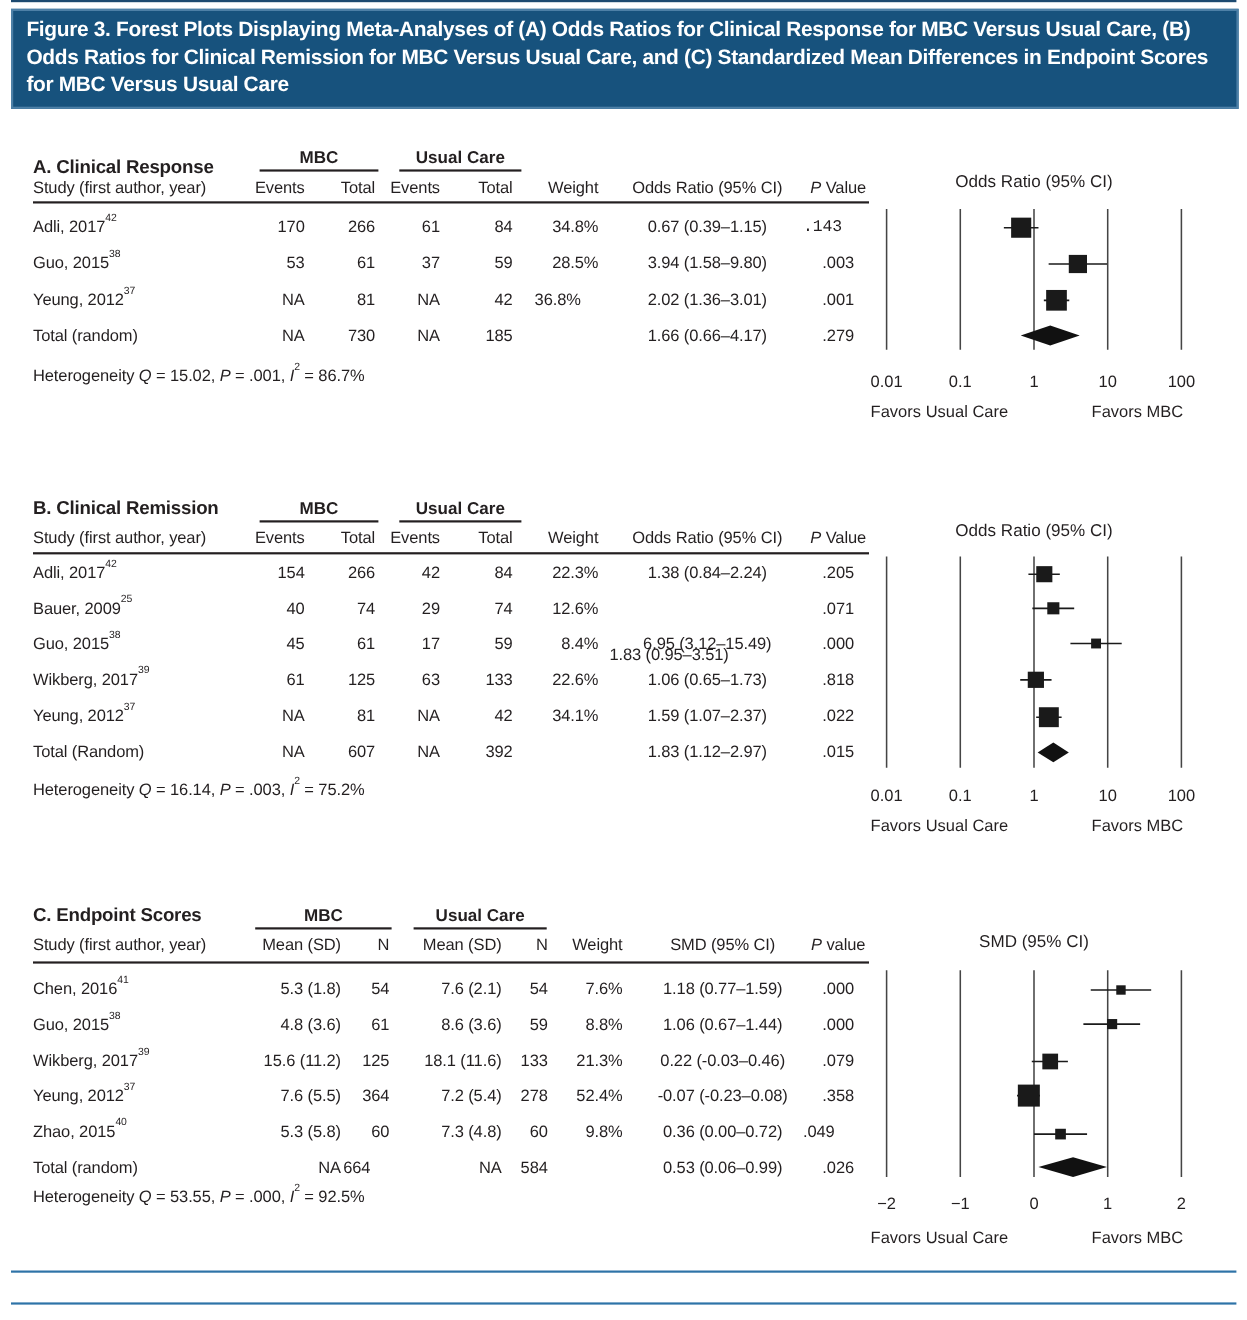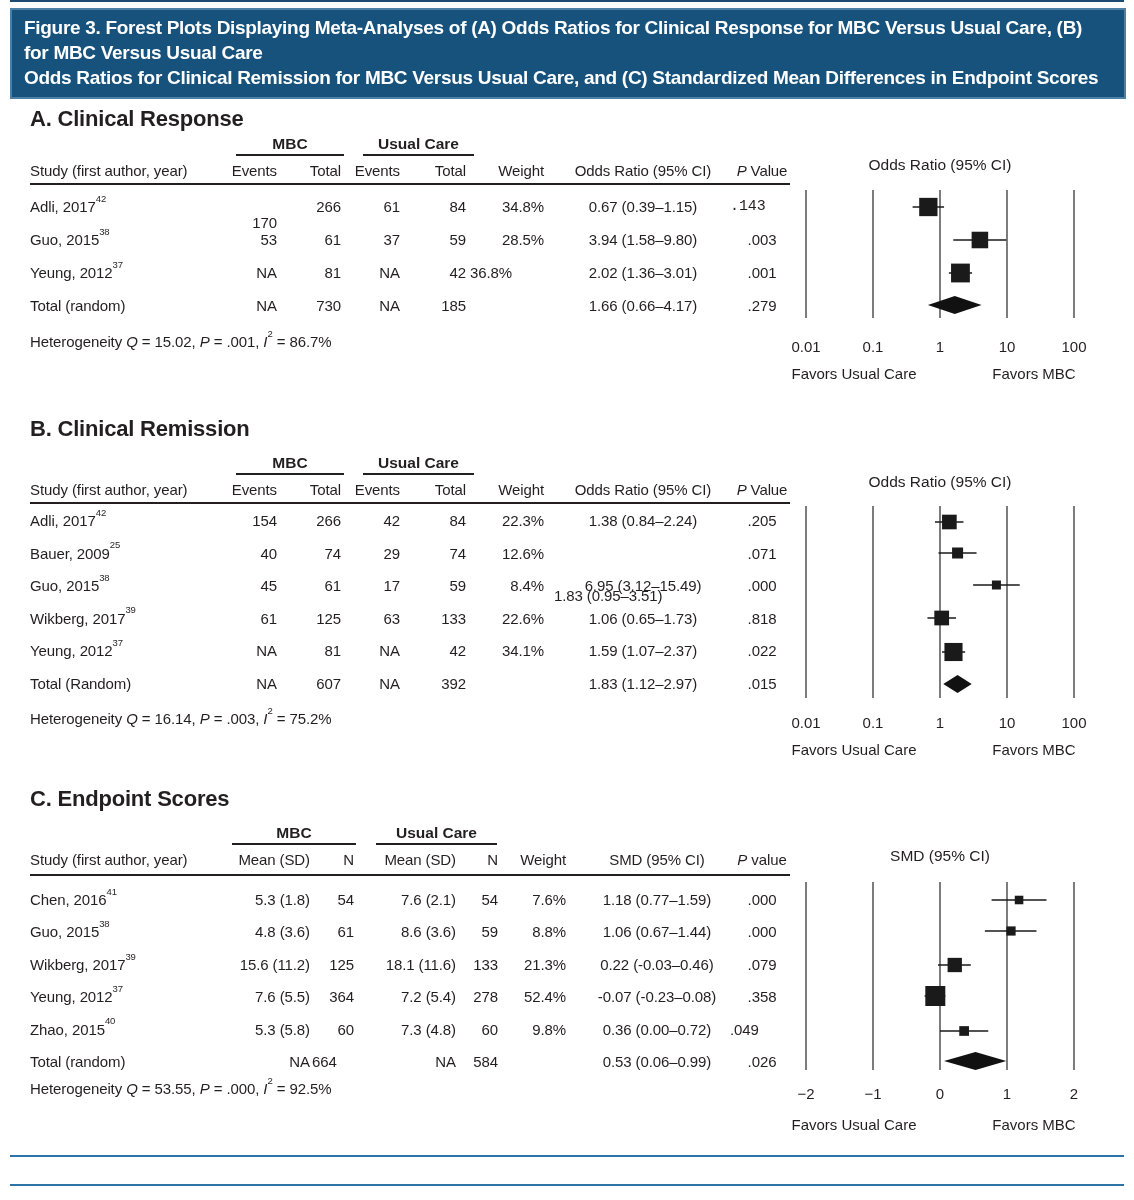--- a/index.html
+++ b/index.html
@@ -3,80 +3,80 @@
 <meta charset="utf-8">
 <style>
   html,body{margin:0;padding:0;background:#ffffff;}
   .canvas{position:relative;width:1134px;height:1200px;background:#ffffff;overflow:hidden;
           font-family:"Liberation Sans",sans-serif;color:#231f20;}
   .abs{position:absolute;}
   .top-rule{left:10px;top:0;width:1114px;height:2px;background:#1d4a70;}
   .caption-box{left:10px;top:8px;width:1086px;background:#17527d;border:2px solid #4d80a7;
                padding:5px 14px 7px 12px;}
   .caption-line{color:#ffffff;font-size:19px;font-weight:bold;line-height:25px;letter-spacing:-0.3px;}
-  .section-title{font-size:22px;font-weight:bold;letter-spacing:-0.2px;white-space:nowrap;}
+  .section-title{font-size:17px;font-weight:bold;letter-spacing:-0.2px;white-space:nowrap;margin-top:36px;}
   .group-hdr{font-size:15.5px;font-weight:bold;text-align:center;height:21px;line-height:21px;
              border-bottom:2px solid #231f20;white-space:nowrap;}
   .col-hdr{font-size:15px;height:20px;line-height:20px;white-space:nowrap;letter-spacing:-0.1px;}
   .hdr-rule{height:2px;background:#231f20;}
   .cell{font-size:15px;white-space:nowrap;letter-spacing:-0.1px;}
   .het{font-size:15px;white-space:nowrap;letter-spacing:-0.1px;}
   .abbr-rule{left:10px;width:1114px;height:2px;background:#2e73a7;}
   .abbr-text{left:12px;top:1160px;font-size:14.5px;letter-spacing:-0.1px;}
   sup{font-size:9.5px;position:relative;top:-0.45em;line-height:0;}
   i{font-style:italic;}
   svg text{font-family:"Liberation Sans",sans-serif;fill:#231f20;}
 </style>
 </head>
 <body>
 
 <div class="canvas">
   <div class="abs top-rule"></div>
 
   <div class="abs caption-box">
     <div class="caption-line">Figure 3. Forest Plots Displaying Meta-Analyses of (A) Odds Ratios for Clinical Response for MBC Versus Usual Care, (B)</div>
+    <div class="caption-line">Odds Ratios for Clinical Remission for MBC Versus Usual Care, and (C) Standardized Mean Differences in Endpoint Scores</div>
     <div class="caption-line">for MBC Versus Usual Care</div>
-    <div class="caption-line">Odds Ratios for Clinical Remission for MBC Versus Usual Care, and (C) Standardized Mean Differences in Endpoint Scores</div>
   </div>
 
   <div id="figure-root">
       <div class="section-title" style="left: 30px; top: 106px; position: absolute;">A. Clinical Response</div>
       <div class="group-hdr" style="left: 236px; top: 133px; width: 108px; position: absolute;">MBC</div>
       <div class="group-hdr" style="left: 363px; top: 133px; width: 111px; position: absolute;">Usual Care</div>
       <div class="col-hdr" style="left: 30px; top: 161px; width: 205px; text-align: left; position: absolute;">Study (first author, year)</div>
       <div class="col-hdr" style="left: 200px; top: 161px; width: 77px; text-align: right; position: absolute;">Events</div>
       <div class="col-hdr" style="left: 265px; top: 161px; width: 76px; text-align: right; position: absolute;">Total</div>
       <div class="col-hdr" style="left: 330px; top: 161px; width: 70px; text-align: right; position: absolute;">Events</div>
       <div class="col-hdr" style="left: 396px; top: 161px; width: 70px; text-align: right; position: absolute;">Total</div>
       <div class="col-hdr" style="left: 470px; top: 161px; width: 74px; text-align: right; position: absolute;">Weight</div>
       <div class="col-hdr" style="left: 550px; top: 161px; width: 186px; text-align: center; position: absolute;">Odds Ratio (95% CI)</div>
       <div class="col-hdr" style="left: 730px; top: 161px; width: 64px; text-align: center; position: absolute;"><i>P</i><span> Value</span></div>
       <div class="hdr-rule" style="left: 30px; top: 183px; width: 760px; position: absolute;"></div>
       <div class="cell" style="left: 30px; top: 190px; width: 205px; height: 33px; line-height: 33px; text-align: left; position: absolute;"><span>Adli, 2017</span><sup>42</sup></div>
-      <div class="cell" style="left: 200px; top: 190px; width: 77px; height: 33px; line-height: 33px; text-align: right; position: absolute; margin-top: 16px;">170</div>
+      <div class="cell" style="left: 200px; top: 190px; width: 77px; height: 33px; line-height: 33px; text-align: right; position: absolute;">170</div>
       <div class="cell" style="left: 265px; top: 190px; width: 76px; height: 33px; line-height: 33px; text-align: right; position: absolute;">266</div>
       <div class="cell" style="left: 330px; top: 190px; width: 70px; height: 33px; line-height: 33px; text-align: right; position: absolute;">61</div>
       <div class="cell" style="left: 396px; top: 190px; width: 70px; height: 33px; line-height: 33px; text-align: right; position: absolute;">84</div>
       <div class="cell" style="left: 470px; top: 190px; width: 74px; height: 33px; line-height: 33px; text-align: right; position: absolute;">34.8%</div>
       <div class="cell" style="left: 550px; top: 190px; width: 186px; height: 33px; line-height: 33px; text-align: center; position: absolute;">0.67 (0.39–1.15)</div>
       <div class="cell" style="left: 730px; top: 190px; width: 64px; height: 33px; line-height: 33px; position: absolute; font-family: Liberation Mono, monospace;">.143</div>
       <div class="cell" style="left: 30px; top: 223px; width: 205px; height: 33px; line-height: 33px; text-align: left; position: absolute;"><span>Guo, 2015</span><sup>38</sup></div>
       <div class="cell" style="left: 200px; top: 223px; width: 77px; height: 33px; line-height: 33px; text-align: right; position: absolute;">53</div>
       <div class="cell" style="left: 265px; top: 223px; width: 76px; height: 33px; line-height: 33px; text-align: right; position: absolute;">61</div>
       <div class="cell" style="left: 330px; top: 223px; width: 70px; height: 33px; line-height: 33px; text-align: right; position: absolute;">37</div>
       <div class="cell" style="left: 396px; top: 223px; width: 70px; height: 33px; line-height: 33px; text-align: right; position: absolute;">59</div>
       <div class="cell" style="left: 470px; top: 223px; width: 74px; height: 33px; line-height: 33px; text-align: right; position: absolute;">28.5%</div>
       <div class="cell" style="left: 550px; top: 223px; width: 186px; height: 33px; line-height: 33px; text-align: center; position: absolute;">3.94 (1.58–9.80)</div>
       <div class="cell" style="left: 730px; top: 223px; width: 64px; height: 33px; line-height: 33px; text-align: center; position: absolute;">.003</div>
       <div class="cell" style="left: 30px; top: 256px; width: 205px; height: 33px; line-height: 33px; text-align: left; position: absolute;"><span>Yeung, 2012</span><sup>37</sup></div>
       <div class="cell" style="left: 200px; top: 256px; width: 77px; height: 33px; line-height: 33px; text-align: right; position: absolute;">NA</div>
       <div class="cell" style="left: 265px; top: 256px; width: 76px; height: 33px; line-height: 33px; text-align: right; position: absolute;">81</div>
       <div class="cell" style="left: 330px; top: 256px; width: 70px; height: 33px; line-height: 33px; text-align: right; position: absolute;">NA</div>
       <div class="cell" style="left: 396px; top: 256px; width: 70px; height: 33px; line-height: 33px; text-align: right; position: absolute;">42</div>
-      <div class="cell" style="left: 470px; top: 256px; width: 74px; height: 33px; line-height: 33px; text-align: left; position: absolute;">36.8%</div>
+      <div class="cell" style="left: 470px; top: 256px; width: 74px; height: 33px; line-height: 33px; text-align: center; position: absolute;">36.8%</div>
       <div class="cell" style="left: 550px; top: 256px; width: 186px; height: 33px; line-height: 33px; text-align: center; position: absolute;">2.02 (1.36–3.01)</div>
       <div class="cell" style="left: 730px; top: 256px; width: 64px; height: 33px; line-height: 33px; text-align: center; position: absolute;">.001</div>
       <div class="cell" style="left: 30px; top: 289px; width: 205px; height: 33px; line-height: 33px; text-align: left; position: absolute;"><span>Total (random)</span></div>
       <div class="cell" style="left: 200px; top: 289px; width: 77px; height: 33px; line-height: 33px; text-align: right; position: absolute;">NA</div>
       <div class="cell" style="left: 265px; top: 289px; width: 76px; height: 33px; line-height: 33px; text-align: right; position: absolute;">730</div>
       <div class="cell" style="left: 330px; top: 289px; width: 70px; height: 33px; line-height: 33px; text-align: right; position: absolute;">NA</div>
       <div class="cell" style="left: 396px; top: 289px; width: 70px; height: 33px; line-height: 33px; text-align: right; position: absolute;">185</div>
       <div class="cell" style="left: 470px; top: 289px; width: 74px; height: 33px; line-height: 33px; text-align: right; position: absolute;"></div>
       <div class="cell" style="left: 550px; top: 289px; width: 186px; height: 33px; line-height: 33px; text-align: center; position: absolute;">1.66 (0.66–4.17)</div>
       <div class="cell" style="left: 730px; top: 289px; width: 64px; height: 33px; line-height: 33px; text-align: center; position: absolute;">.279</div>

